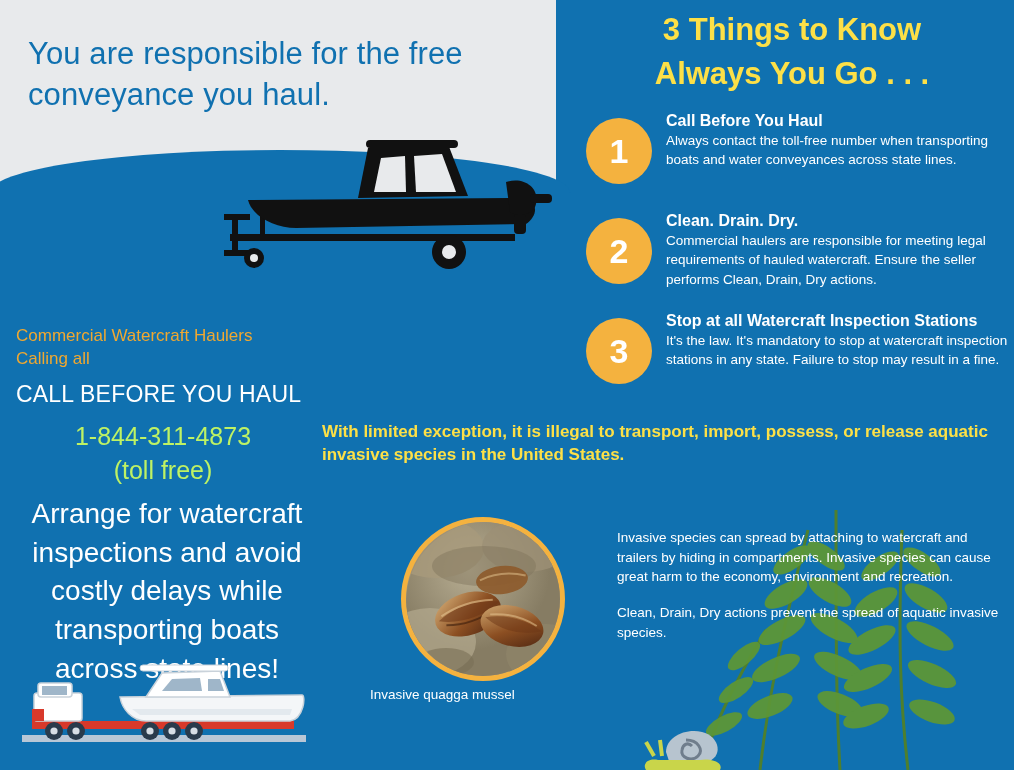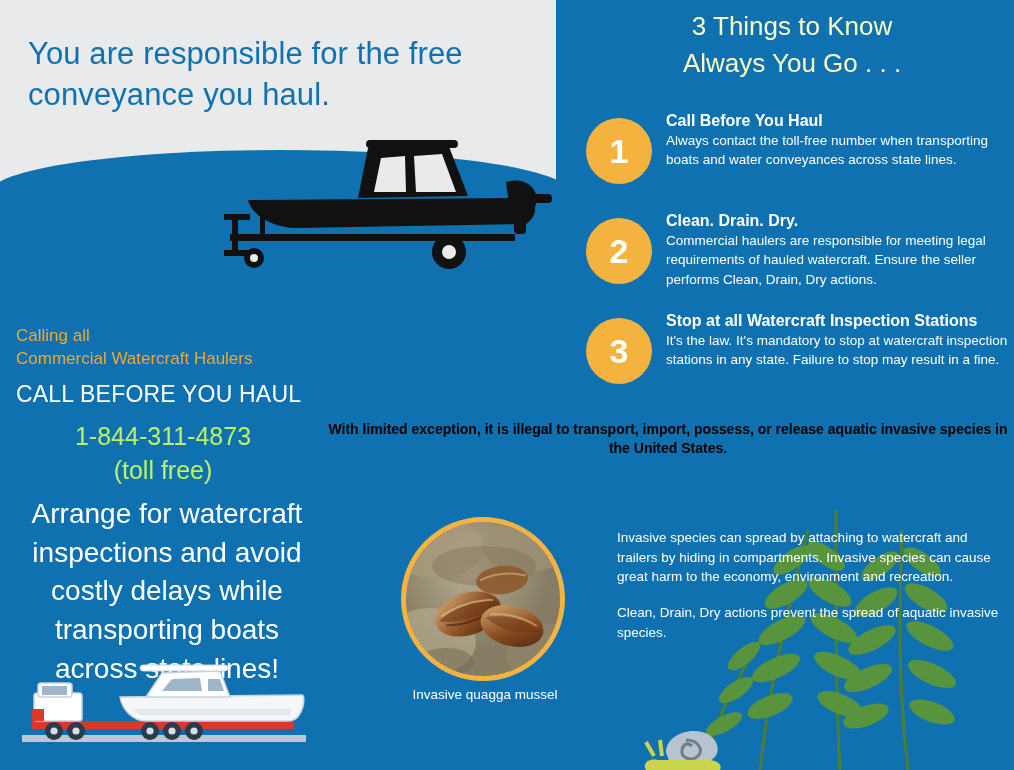--- a/index.html
+++ b/index.html
@@ -119,24 +119,24 @@
     height: 120px;
   }
 
   
   .right-title {
     position: absolute;
     left: 570px;
     top: 8px;
     width: 444px;
     text-align: center;
-    color: #fef9c3;
-    font-size: 26px;
+    color: #fde047;
+    font-size: 31px;
     line-height: 1.42;
-    font-weight: 400;
+    font-weight: 700;
   }
 
   .steps {
     position: absolute;
     left: 586px;
     top: 112px;
     width: 430px;
   }
   .step {
     position: relative;
@@ -172,23 +172,23 @@
     color: #ffffff;
     font-size: 13.5px;
     line-height: 1.43;
   }
 
   .illegal-note {
     position: absolute;
     left: 322px;
     top: 420px;
     width: 692px;
-    text-align: center;
-    color: #000000;
-    font-size: 14px;
+    text-align: left;
+    color: #fde047;
+    font-size: 17px;
     font-weight: 700;
     line-height: 1.38;
   }
 
   
   .mussel-wrap {
     position: absolute;
     left: 401px;
     top: 517px;
     width: 164px;
@@ -202,21 +202,20 @@
     box-sizing: border-box;
     overflow: hidden;
     position: relative;
     background: #9e9279;
   }
   .mussel-caption {
     position: absolute;
     left: 370px;
     top: 687px;
     width: 230px;
-    text-align: center;
     color: #ffffff;
     font-size: 13.5px;
   }
 
   .invasive-text {
     position: absolute;
     left: 600px;
     top: 528px;
     width: 400px;
     color: #ffffff;
@@ -269,22 +268,22 @@
     <path d="M156 74 L163 40 L187 38 L188 74 Z" fill="#e8eaec"></path>
     <path d="M196 38 L224 36 L238 74 L198 74 Z" fill="#e8eaec"></path>
     <rect x="148" y="22" width="92" height="8" rx="4" fill="#111111"></rect>
 
     <path d="M288 64 C306 58 322 70 318 86 C316 96 302 100 292 94 Z" fill="#111111"></path>
     <rect x="312" y="76" width="22" height="9" rx="4" fill="#111111"></rect>
     <rect x="296" y="96" width="12" height="20" rx="4" fill="#111111"></rect>
   </svg>
 
   <div class="calling-all">
+    <div>Commercial Watercraft Haulers</div>
     <div>Calling all</div>
-    <div>Commercial Watercraft Haulers</div>
   </div>
 
   <div class="call-before">CALL BEFORE YOU HAUL</div>
 
   <div class="phone">
     <div>1-844-311-4873</div>
     <div>(toll free)</div>
   </div>
 
   <div class="arrange">Arrange for watercraft inspections and avoid costly delays while transporting boats across state lines!</div>

